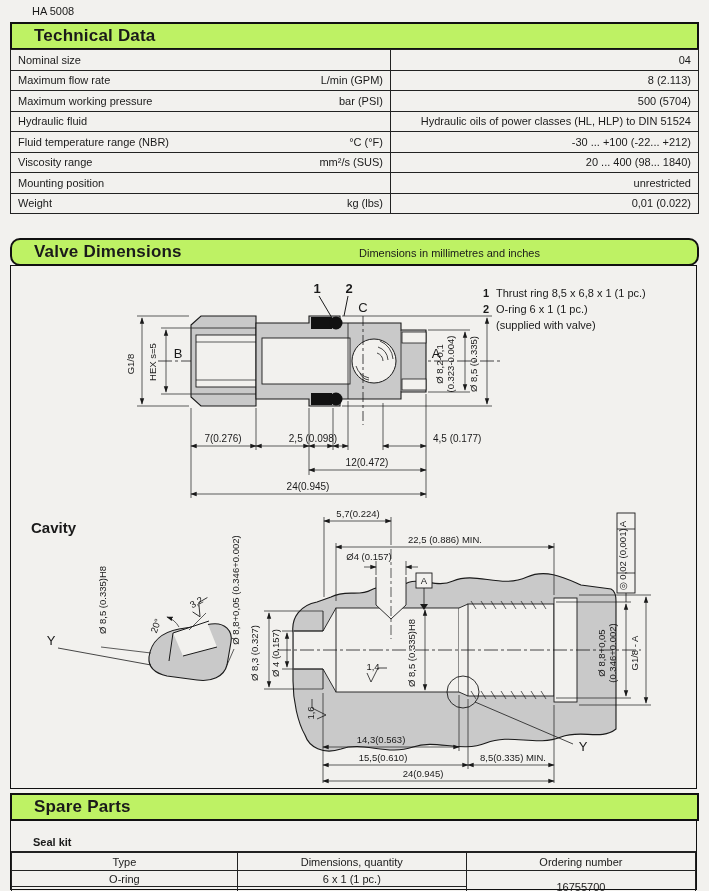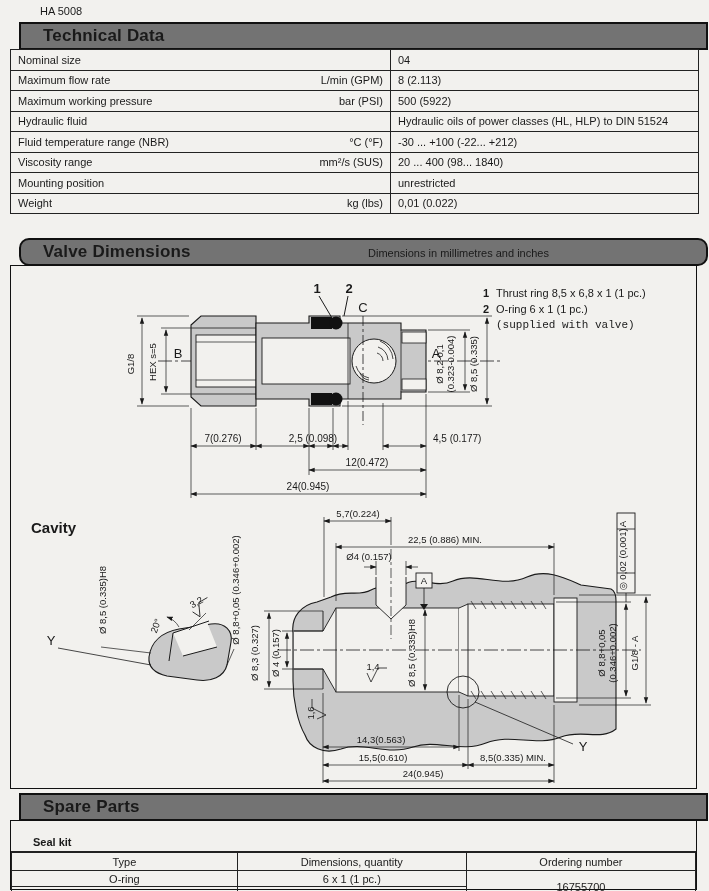--- a/index.html
+++ b/index.html
@@ -5,51 +5,51 @@
   html,body{margin:0;padding:0;}
   body{
     width:709px;height:891px;
     background:#f2f1ee;
     font-family:"Liberation Sans", sans-serif;
     color:#1a1a1a;
     position:relative;
     overflow:hidden;
   }
   .page{position:absolute;inset:0;}
-  .doc-code{position:absolute;left:40px;top:5px;font-size:11px;}
+  .doc-code{position:absolute;left:32px;top:5px;font-size:11px;}
 
   .section-bar{
     position:absolute;left:10px;width:685px;height:24px;
-    border:2px solid #111;background:#737373;
-    display:flex;align-items:center;margin-left:9px;
+    border:2px solid #111;background:#bef264;
+    display:flex;align-items:center;
   }
   .section-bar h1{
     margin:0;padding-left:22px;font-size:17px;font-weight:bold;letter-spacing:.2px;
   }
   .section-bar .subtitle{position:absolute;left:302px;top:7px;font-size:11px;font-weight:normal;padding-left:45px;}
 
   
   .tech-table{
     position:absolute;left:10px;top:49px;width:689px;
     border-collapse:collapse;font-size:11px;
   }
   .tech-table td{border:1px solid #222;height:19.5px;padding:0 7px;margin-left:31px;}
   .tech-table td.lbl{width:365px;}
   .tech-table td.lbl .cell{display:flex;justify-content:space-between;align-items:baseline;}
-  .tech-table td.val{text-align:left;}
+  .tech-table td.val{text-align:right;}
 
   
   .drawing-panel{
     position:absolute;left:10px;top:265px;width:685px;height:522px;
     border:1.5px solid #111;
   }
   .legend{position:absolute;left:472px;top:20px;width:212px;font-size:11px;line-height:1.45;}
   .legend .row{display:flex;}
   .legend .num{font-weight:bold;width:13px;flex:none;}
-  .legend .note{margin-left:13px;font-family:Liberation Mono, monospace;}
+  .legend .note{margin-left:13px;}
   svg text{fill:#1a1a1a;}
   svg .dim{font-size:10px;}
   svg .dims{font-size:9.5px;}
   svg .big{font-size:13px;}
   svg .callout{font-size:13px;font-weight:bold;}
   svg .rot{font-size:9.5px;}
 
   
   .spare-body{
     position:absolute;left:10px;top:820px;width:685px;height:68px;
@@ -95,21 +95,21 @@
           </td>
         <td class="val">8 (2.113)</td>
       </tr>
       <tr>
         <td class="lbl">
             <span class="cell">
               <span>Maximum working pressure</span>
               <span>bar (PSI)</span>
             </span>
           </td>
-        <td class="val">500 (5922)</td>
+        <td class="val">500 (5704)</td>
       </tr>
       <tr>
         <td class="lbl">
             <span class="cell">
               <span>Hydraulic fluid</span>
               <span></span>
             </span>
           </td>
         <td class="val">Hydraulic oils of power classes (HL, HLP) to DIN 51524</td>
       </tr>

